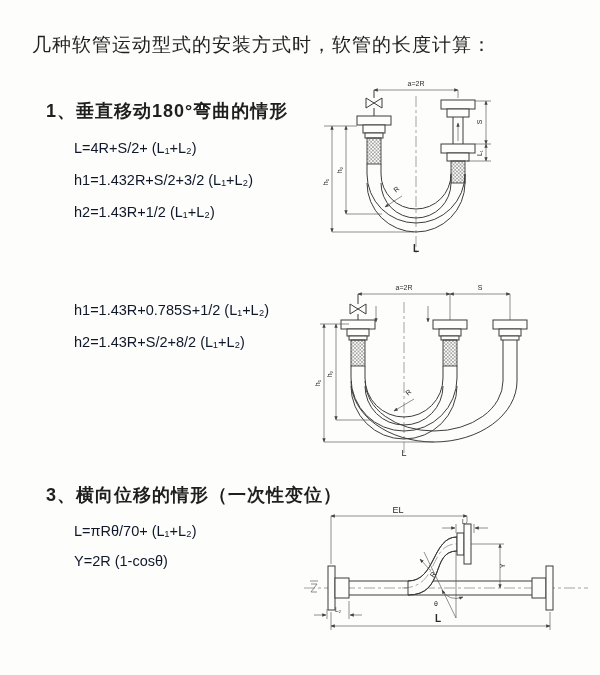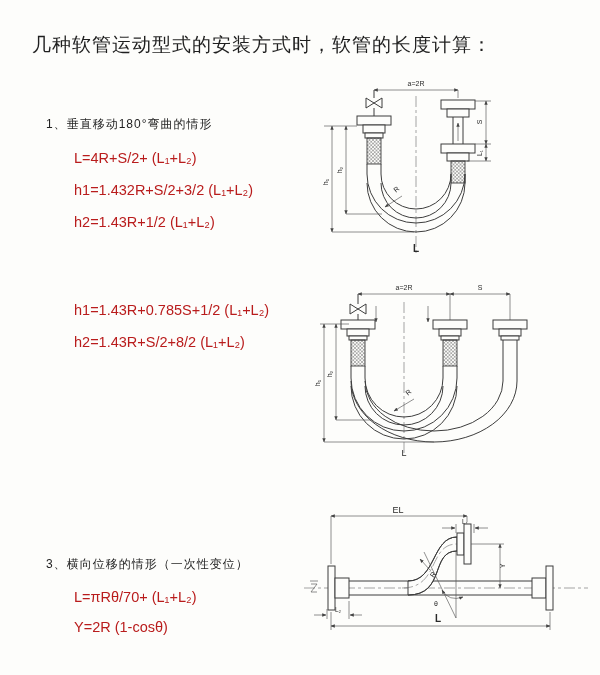--- a/index.html
+++ b/index.html
@@ -6,24 +6,24 @@
   body{
     width:600px;height:675px;position:relative;overflow:hidden;
     background:#fdfdfb;color:#1f1f1f;
     font-family:"Liberation Sans","DejaVu Sans",sans-serif;
   }
   .title{
     position:absolute;left:32px;top:32px;
     font-size:19px;font-weight:400;letter-spacing:1px;
   }
   .sec{position:absolute;left:46px;}
-  .sec-head{font-size:12px;font-weight:400;letter-spacing:1px;margin:17px 0 9px 0;}
+  .sec-head{font-size:18px;font-weight:700;letter-spacing:1px;margin:0 0 9px 0;}
   .formula{
     font-size:14.5px;font-weight:400;padding-left:28px;
-    height:32px;line-height:32px;white-space:pre;color:#b91c1c;
+    height:32px;line-height:32px;white-space:pre;color:#0f172a;
   }
   .sec.tight .formula{height:30px;line-height:30px;}
   svg.diag{position:absolute;}
   svg .ol{stroke:#3d3d3d;stroke-width:1;fill:none;}
   svg .olw{stroke:#3d3d3d;stroke-width:1;fill:#fdfdfb;}
   svg .dim{stroke:#555;stroke-width:0.65;fill:none;}
   svg .cl{stroke:#6a6a6a;stroke-width:0.6;fill:none;stroke-dasharray:11 3 3 3;}
   svg .hz{stroke:#3d3d3d;stroke-width:0.9;}
   svg text{fill:#2a2a2a;}
   svg .dt{font-size:7px;}
@@ -41,21 +41,21 @@
   <div class="formula">L=4R+S/2+ (L₁+L₂)</div>
   <div class="formula">h1=1.432R+S/2+3/2 (L₁+L₂)</div>
   <div class="formula">h2=1.43R+1/2 (L₁+L₂)</div>
 </div>
 
 <div class="sec" style="top:294px;">
   <div class="formula">h1=1.43R+0.785S+1/2 (L₁+L₂)</div>
   <div class="formula">h2=1.43R+S/2+8/2 (L₁+L₂)</div>
 </div>
 
-<div class="sec tight" style="top:539px;">
+<div class="sec tight" style="top:483px;">
   <div class="sec-head">3、横向位移的情形（一次性变位）</div>
   <div class="formula">L=πRθ/70+ (L₁+L₂)</div>
   <div class="formula">Y=2R (1-cosθ)</div>
 </div>
 
 <svg class="diag" style="left:310px;top:70px;" width="272" height="196" viewBox="0 0 272 196">
   <defs>
     <marker id="m1" viewBox="0 0 10 10" refX="9" refY="5" markerWidth="6.5" markerHeight="6.5" orient="auto-start-reverse">
       <path d="M0,1 L10,5 L0,9 Z" fill="#444"></path>
     </marker>

